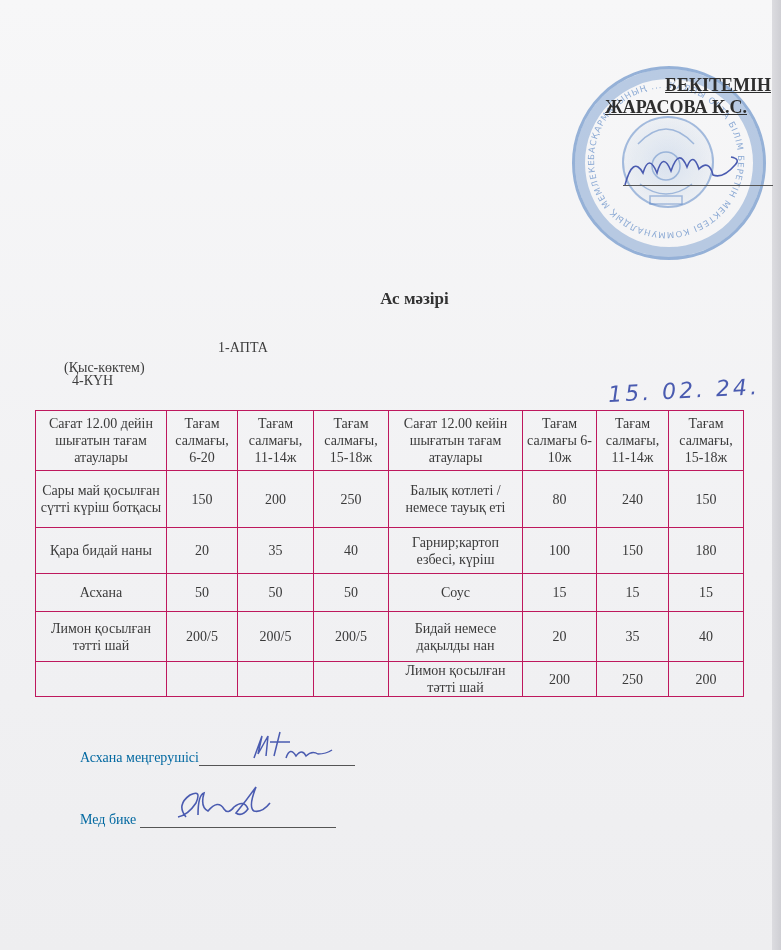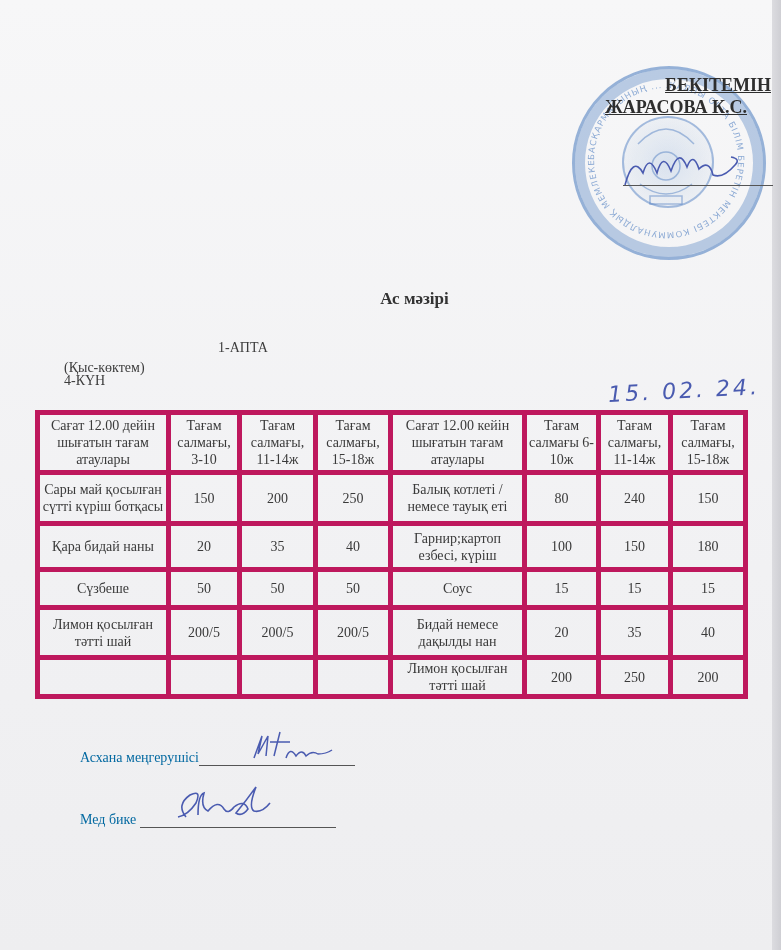--- a/index.html
+++ b/index.html
@@ -53,21 +53,21 @@
   .handdate {
     position:absolute; left:608px; top:378px; font-family:"DejaVu Sans",sans-serif;
     font-style:italic; font-size:22px; letter-spacing:3px; color:#4a5bb0;
     transform:rotate(-3deg);
   }
   table.menu {
     position:absolute; left:35px; top:410px; border-collapse:collapse;
     table-layout:fixed; font-size:14px; color:#3a3a3a;
   }
   table.menu td {
-    border:5px solid #be185d; text-align:center; vertical-align:middle;
+    border:1px solid #be185d; text-align:center; vertical-align:middle;
     padding:0 2px; line-height:17px;
   }
   .foot { position:absolute; font-size:14px; color:#0369a1; }
   .uline { display:inline-block; border-bottom:1px solid #555; vertical-align:bottom; }
 </style>
 </head>
 <body>
 
 <div class="paper"></div>
 <div class="edge"></div>
@@ -94,67 +94,67 @@
   <div class="l3">ЖАРАСОВА К.С.</div>
 </div>
 <svg class="sig" style="left:610px;top:150px;" width="150" height="45">
   <path d="M15,35 q8,-30 18,-12 q6,-20 14,0 q6,-22 14,-2 q8,-24 16,-4 q6,-16 12,2 q10,-10 14,6 q10,4 22,-10 q6,-6 -4,-8" stroke="#4a5bb0" stroke-width="1.6" fill="none"></path>
 </svg>
 <div class="dir-line"></div>
 
 <div class="title">Ас мәзірі</div>
 <div class="meta" style="left:64px;top:340px;margin-top:20px;">(Қыс-көктем)</div>
 <div class="meta" style="left:218px;top:340px;">1-АПТА</div>
-<div class="meta" style="left:64px;top:373px;">4-КҮН</div>
+<div class="meta" style="left:72px;top:373px;">4-КҮН</div>
 <div class="handdate">15. 02. 24.</div>
 
 <table class="menu">
   <colgroup>
     <col style="width:131px">
       <col style="width:71px">
       <col style="width:76px">
       <col style="width:75px">
     <col style="width:134px">
       <col style="width:74px">
       <col style="width:72px">
       <col style="width:75px">
   </colgroup>
   <tbody>
       <tr style="height:60px">
     <td>Сағат  12.00 дейін шығатын тағам атаулары</td>
-    <td>Тағам салмағы, 3-10</td>
+    <td>Тағам салмағы, 6-20</td>
     <td>Тағам салмағы, 11-14ж</td>
     <td>Тағам салмағы, 15-18ж</td>
     <td>Сағат  12.00 кейін шығатын тағам атаулары</td>
     <td>Тағам салмағы 6-10ж</td>
     <td>Тағам салмағы, 11-14ж</td>
     <td>Тағам салмағы, 15-18ж</td>
   </tr>
-  <tr style="height:51px">
+  <tr style="height:57px">
     <td>Сары май қосылған сүтті күріш ботқасы</td>
     <td>150</td>
     <td>200</td>
     <td>250</td>
     <td>Балық котлеті /немесе тауық еті</td>
     <td>80</td>
     <td>240</td>
     <td>150</td>
   </tr>
   <tr style="height:46px">
     <td>Қара бидай наны</td>
     <td>20</td>
     <td>35</td>
     <td>40</td>
     <td>Гарнир;картоп езбесі, күріш</td>
     <td>100</td>
     <td>150</td>
     <td>180</td>
   </tr>
   <tr style="height:38px">
-    <td>Сүзбеше</td>
+    <td>Асхана</td>
     <td>50</td>
     <td>50</td>
     <td>50</td>
     <td>Соус</td>
     <td>15</td>
     <td>15</td>
     <td>15</td>
   </tr>
   <tr style="height:50px">
     <td>Лимон қосылған тәтті шай</td>

